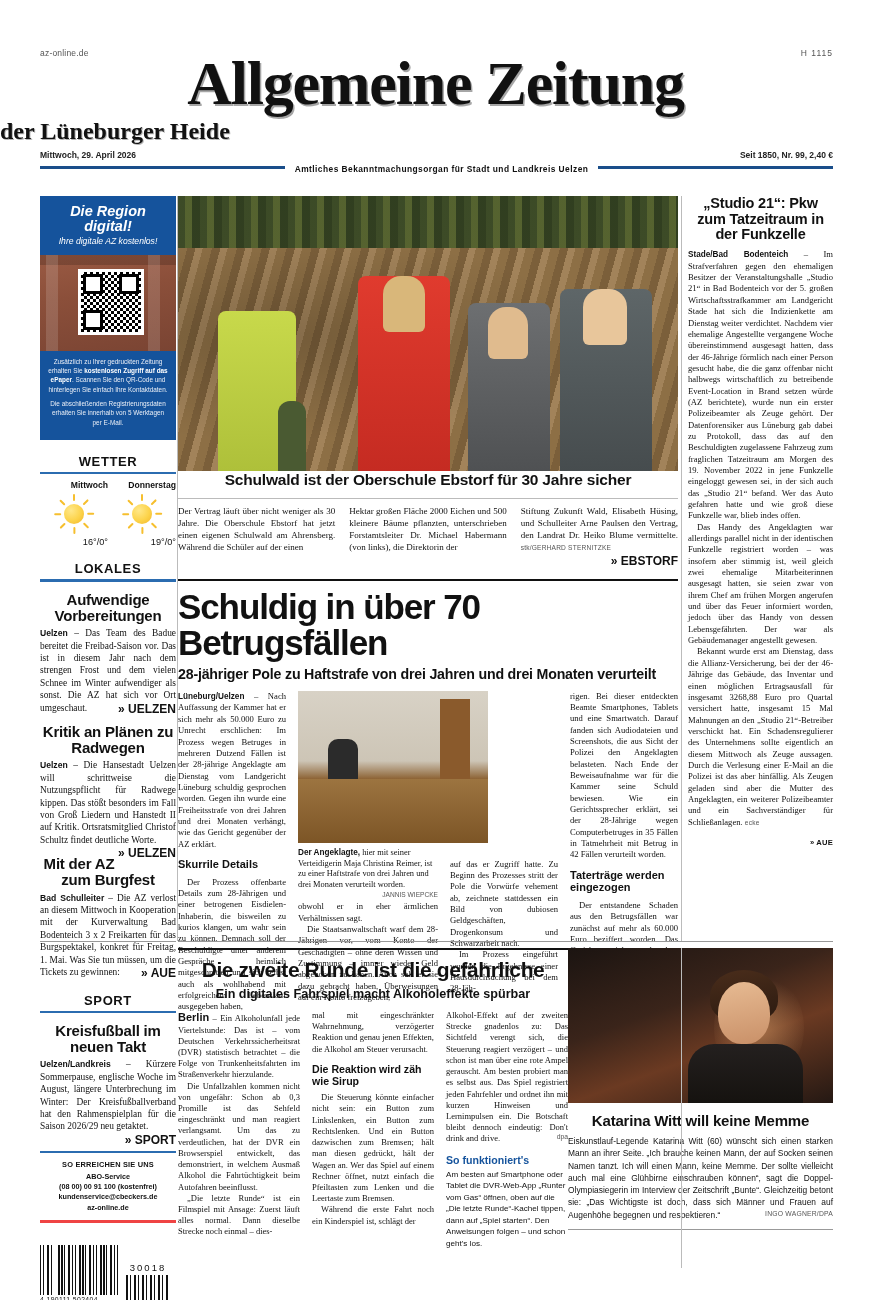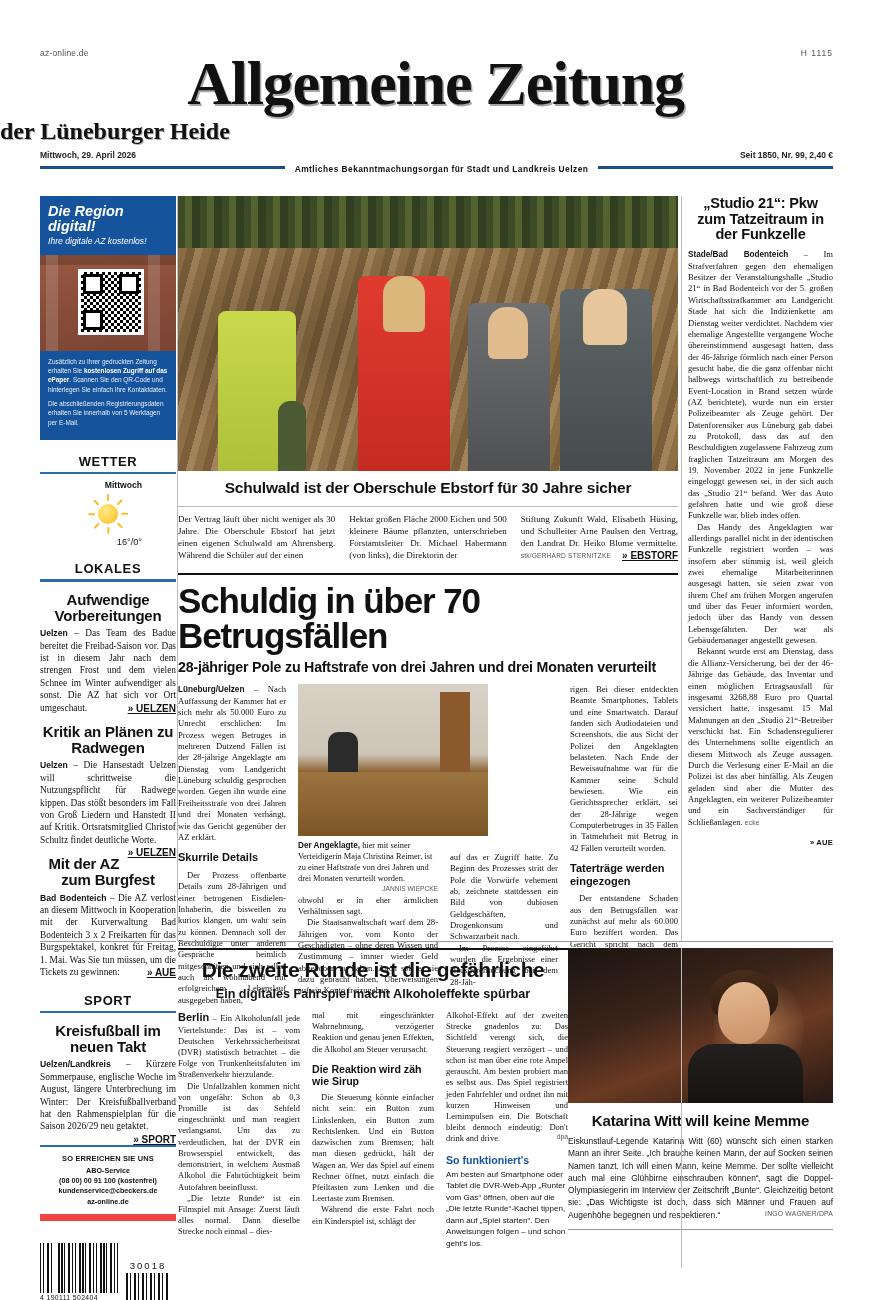--- a/index.html
+++ b/index.html
@@ -30,21 +30,21 @@
   .mh-rule{position:absolute;left:40px;right:38px;top:166px;height:3px;background:#1a4e8a;}
   .mh-organ-wrap{position:absolute;left:12px;right:0;top:158px;text-align:center;}
   .mh-organ-wrap span{background:#fff;padding:0 10px;font-size:8.4px;font-weight:700;letter-spacing:.45px;}
 
   
   .col-left{position:absolute;left:40px;top:196px;width:136px;}
   .col-main{position:absolute;left:178px;top:196px;width:500px;}
   .col-right{position:absolute;left:688px;top:196px;width:145px;}
 
   
-  .promo{width:136px;background:#15539c;color:#fff;}
+  .promo{width:136px;background:#15539c;color:#fff;text-align:center;}
   .promo-head{padding:8px 8px 4px 8px;}
   .promo-h1{font-size:14.5px;font-weight:700;font-style:italic;line-height:1.05;}
   .promo-h2{font-size:8.6px;font-weight:400;font-style:italic;margin-top:3px;line-height:1.1;}
   .promo-img{height:96px;margin:4px 0 0 0;position:relative;overflow:hidden;
     background:linear-gradient(170deg,#9a5a43 0%,#8b4f3a 40%,#7a4433 100%);}
   .promo-img .bldg{position:absolute;inset:0;
     background:
       linear-gradient(90deg,transparent 6px,rgba(255,255,255,.14) 6px,rgba(255,255,255,.14) 18px,transparent 18px),
       linear-gradient(90deg,transparent 108px,rgba(255,255,255,.14) 108px,rgba(255,255,255,.14) 120px,transparent 120px),
       linear-gradient(180deg,rgba(0,0,0,.18) 0 10px,transparent 10px);}
@@ -70,24 +70,24 @@
     background:radial-gradient(circle at 35% 32%,#ffe88a 0%,#fcd34a 55%,#f0b429 100%);}
   .sun .ray{position:absolute;left:19px;top:0px;width:2.4px;height:7px;background:#f6bf2e;border-radius:1px;
     transform-origin:1.2px 20px;}
   .wtemp{font-size:9.2px;margin-top:3px;}
 
   
   .teaser{margin-top:10px;}
   .teaser-h{font-size:15px;font-weight:700;line-height:1.08;text-align:center;margin-bottom:3px;letter-spacing:-.2px;}
   .teaser-p{font-family:"Liberation Serif", serif;font-size:9.4px;line-height:1.32;text-align:justify;}
   .teaser-p b{font-family:"Liberation Sans", sans-serif;font-size:8.6px;font-weight:700;}
-  .ref{font-family:"Liberation Sans", sans-serif;font-size:10px;font-weight:700;white-space:nowrap;float:right;text-decoration:underline;}
-
-  
-  .contact{margin-top:12px;border-top:2px solid #2b6cb0;border-bottom:7px solid #ef4444;padding:7px 0 7px 0;text-align:center;}
+  .ref{font-family:"Liberation Sans", sans-serif;font-size:12px;font-weight:700;white-space:nowrap;float:right;}
+
+  
+  .contact{margin-top:18px;border-top:2px solid #2b6cb0;border-bottom:3px solid #ef4444;padding:7px 0 7px 0;text-align:center;}
   .contact div{font-size:7.2px;line-height:1.45;font-weight:600;}
   .contact .ct-h{font-size:7.4px;font-weight:700;letter-spacing:.2px;margin-bottom:1px;}
   .barcodes{margin-top:22px;display:flex;align-items:flex-end;gap:8px;}
   .bc-main{width:78px;}
   .bc-bars{height:50px;
     background:repeating-linear-gradient(90deg,#111 0 1.5px,#fff 1.5px 3px,#111 3px 4px,#fff 4px 7px,#111 7px 9px,#fff 9px 10.5px);}
   .bc-num{font-size:6.8px;letter-spacing:.4px;margin-top:1px;}
   .bc-side{width:44px;}
   .bc-side .n{font-size:9.5px;letter-spacing:2px;text-align:center;margin-bottom:2px;}
   .bc-side .b{height:28px;background:repeating-linear-gradient(90deg,#111 0 2px,#fff 2px 4px,#111 4px 5px,#fff 5px 8px);}
@@ -95,21 +95,21 @@
   
   .photo1{width:500px;height:275px;position:relative;overflow:hidden;
     background:linear-gradient(180deg,#4c5b32 0%,#6b5b38 22%,#8a6f44 42%,#9a7a4c 70%,#7d6038 100%);}
   .ph-trees{position:absolute;left:0;top:0;right:0;height:60px;
     background:repeating-linear-gradient(90deg,#3b4a26 0 7px,#55632f 7px 14px,#2f3d1f 14px 22px);opacity:.95;}
   .ph-ground{position:absolute;left:0;top:52px;right:0;bottom:0;
     background:
       radial-gradient(ellipse at 20% 40%,rgba(0,0,0,.18),transparent 55%),
       repeating-linear-gradient(105deg,#8d6f45 0 9px,#7b5f3a 9px 17px,#a2835a 17px 24px);}
   .p-fig{position:absolute;bottom:0;border-radius:8px 8px 0 0;}
-  .cap-main{font-size:15.5px;font-weight:700;text-align:center;padding:8px 0 9px 0;letter-spacing:-.2px;}
+  .cap-main{font-size:15.5px;font-weight:700;text-align:center;padding:0 0 9px 0;letter-spacing:-.2px;}
   .cap-cols{display:flex;gap:14px;border-top:1px solid #bbb;padding-top:6px;}
   .cap-cols > div{flex:1;font-family:"Liberation Serif", serif;font-size:9px;line-height:1.34;text-align:justify;}
   .credit{font-family:"Liberation Sans", sans-serif;font-size:6.6px;color:#555;letter-spacing:.2px;}
 
   
   .lead{margin-top:10px;border-top:2px solid #111;padding-top:8px;}
   .lead-h{font-size:35px;font-weight:700;line-height:1.02;letter-spacing:-1.1px;}
   .lead-sub{font-size:14.2px;font-weight:600;margin-top:5px;letter-spacing:-.2px;}
   .lead-body{display:flex;gap:12px;margin-top:9px;}
   .lead-c{width:110px;}
@@ -215,38 +215,53 @@
           <div class="ray" style="transform:rotate(45deg)"></div>
           <div class="ray" style="transform:rotate(90deg)"></div>
           <div class="ray" style="transform:rotate(135deg)"></div>
           <div class="ray" style="transform:rotate(180deg)"></div>
           <div class="ray" style="transform:rotate(225deg)"></div>
           <div class="ray" style="transform:rotate(270deg)"></div>
           <div class="ray" style="transform:rotate(315deg)"></div>
         </div>
         <div class="wtemp">16°/0°</div>
       </div>
+      <div class="wday">
+        <div class="wday-name">Donnerstag</div>
+        <div class="sun">
+          <div class="disc"></div>
+          <div class="ray" style="transform:rotate(0deg)"></div>
+          <div class="ray" style="transform:rotate(45deg)"></div>
+          <div class="ray" style="transform:rotate(90deg)"></div>
+          <div class="ray" style="transform:rotate(135deg)"></div>
+          <div class="ray" style="transform:rotate(180deg)"></div>
+          <div class="ray" style="transform:rotate(225deg)"></div>
+          <div class="ray" style="transform:rotate(270deg)"></div>
+          <div class="ray" style="transform:rotate(315deg)"></div>
+        </div>
+        <div class="wtemp">19°/0°</div>
+      </div>
     </div>
 
     <div class="sec-head">LOKALES</div>
     <div class="sec-rule"></div>
 
     <div class="teaser">
       <div class="teaser-h">Aufwendige Vorbereitungen</div>
       <div class="teaser-p"><b>Uelzen</b> <span>– Das Team des Badue bereitet die Freibad-Saison vor. Das ist in diesem Jahr nach dem strengen Frost und dem vielen Schnee im Winter aufwendiger als sonst. Die AZ hat sich vor Ort umgeschaut.</span> <span class="ref">» UELZEN</span></div>
     </div>
 
     <div class="teaser">
       <div class="teaser-h">Kritik an Plänen zu Radwegen</div>
       <div class="teaser-p"><b>Uelzen</b> <span>– Die Hansestadt Uelzen will schrittweise die Nutzungspflicht für Radwege kippen. Das stößt besonders im Fall von Groß Liedern und Hanstedt II auf Kritik. Ortsratsmitglied Christof Schultz findet deutliche Worte.</span> <span class="ref">» UELZEN</span></div>
     </div>
 
     <div class="teaser">
       <div class="teaser-h">Mit der AZ zum Burgfest</div>
-      <div class="teaser-p"><b>Bad Bodenteich</b> <span>– Die AZ verlost an diesem Mittwoch in Kooperation mit der Kurverwaltung Bad Bodenteich 3 x 2 Freikarten für das Burgspektakel, konkret für Freitag, 1. Mai. Was Sie tun müssen, um die Tickets zu gewinnen:</span> <span class="ref">» AUE</span></div>
+      <div class="teaser-p"><b>Bad Schulleiter</b> <span>– Die AZ verlost an diesem Mittwoch in Kooperation mit der Kurverwaltung Bad Bodenteich 3 x 2 Freikarten für das Burgspektakel, konkret für Freitag, 1. Mai. Was Sie tun müssen, um die Tickets zu gewinnen:</span> <span class="ref">» AUE</span></div>
     </div>
 
     <div class="sec-head">SPORT</div>
     <div class="sec-rule"></div>
     <div class="teaser">
       <div class="teaser-h">Kreisfußball im neuen Takt</div>
       <div class="teaser-p"><b>Uelzen/Landkreis</b> <span>– Kürzere Sommerpause, englische Woche im August, längere Unterbrechung im Winter: Der Kreisfußballverband hat den Rahmenspielplan für die Saison 2026/29 neu getaktet.</span> <span class="ref">» SPORT</span></div>
     </div>
 
     <div class="contact">

